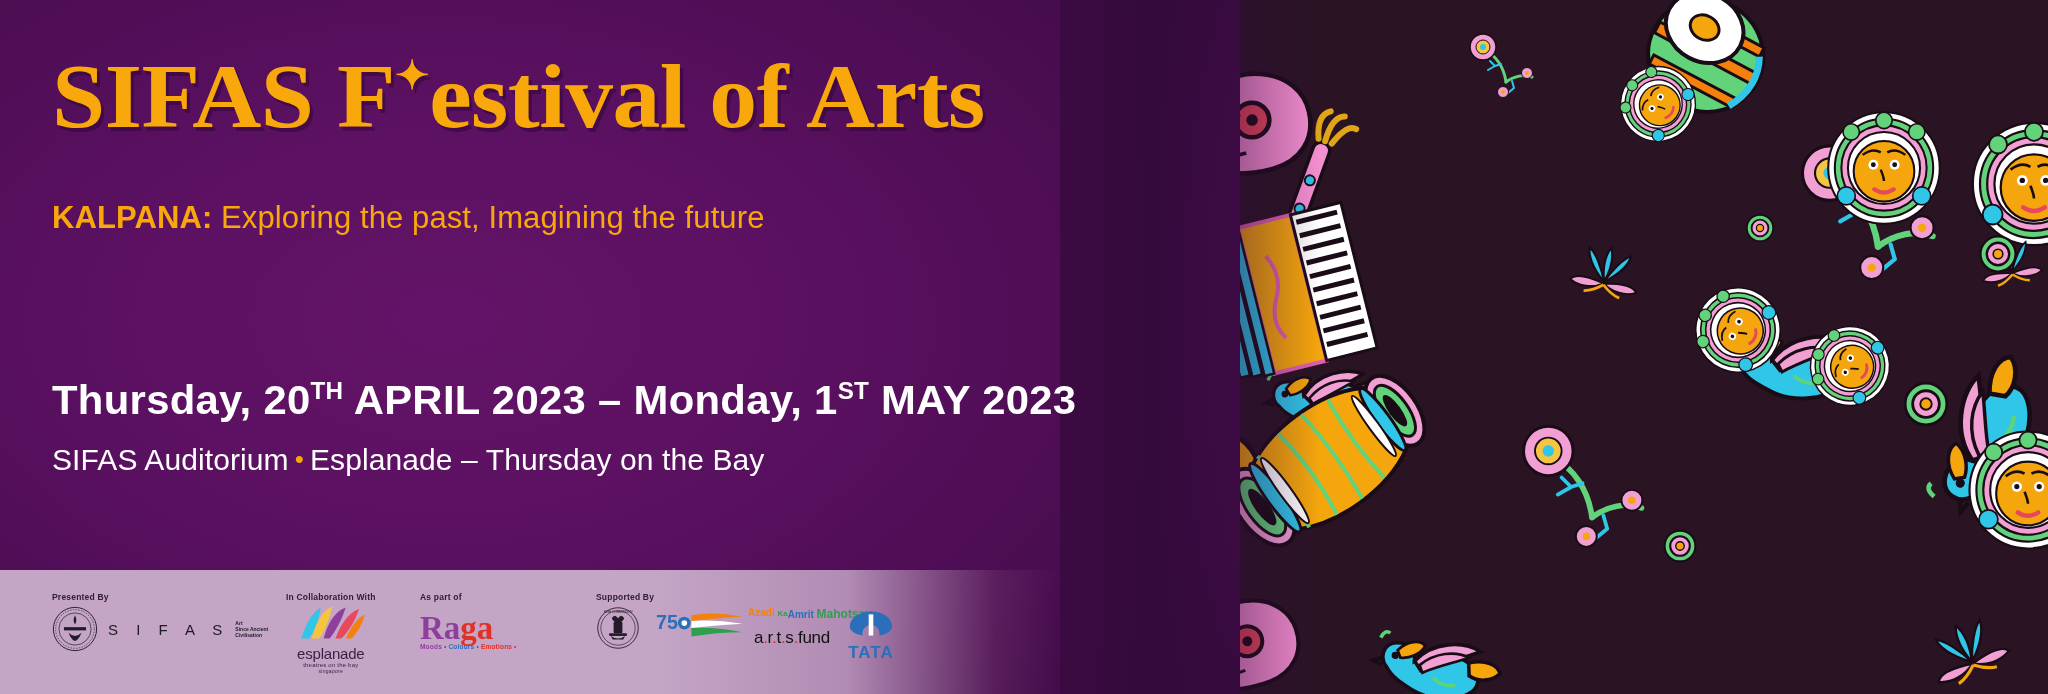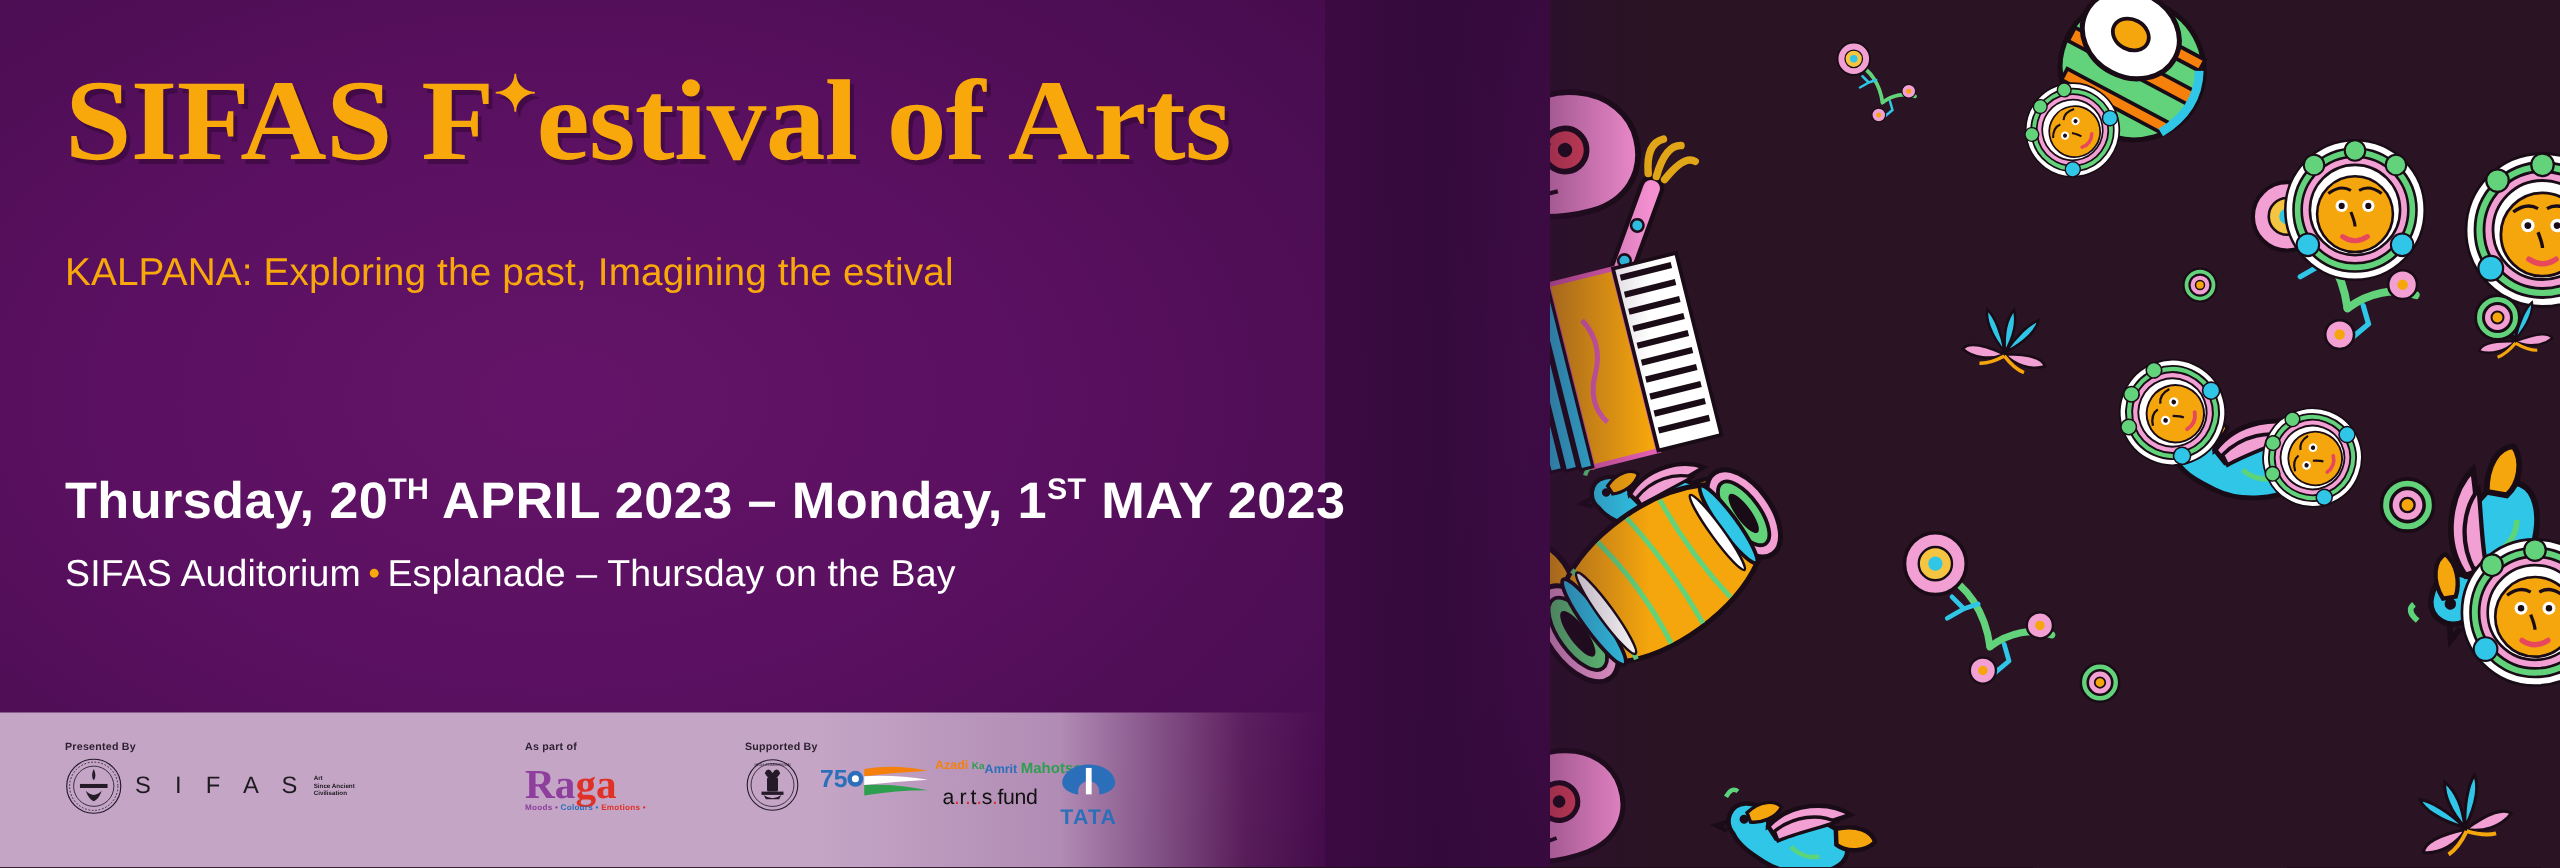--- a/index.html
+++ b/index.html
@@ -53,21 +53,21 @@
   }
   .title .star { font-size:40px; vertical-align:super; position:relative; top:-6px; }
 
   .subtitle {
     position:absolute; left:52px; top:200px;
     font-size:31px;
     color:#F9A80B;
     white-space:nowrap;
     letter-spacing:.1px;
   }
-  .subtitle .kalpana { font-weight:400;text-align:right; }
+  .subtitle .kalpana { font-weight:700;text-align:right; }
 
   .dateline {
     position:absolute; left:52px; top:377px;
     font-size:41px;
     font-weight:700;
     color:#FFFFFF;
     white-space:nowrap;
     letter-spacing:.3px;
     transform:scaleX(1.02);
     transform-origin:left center;
@@ -93,21 +93,21 @@
   .sp-group { position:absolute; top:22px; }
   .sp-label {
     font-size:8.5px; font-weight:700; color:#2d2130;
     letter-spacing:.2px; margin-bottom:4px; white-space:nowrap;
   }
   .sp-logos { display:flex; align-items:center; gap:10px; }
 
   
   .seal { width:46px; height:46px; }
   .sifas-word {
-    font-size:19px; letter-spacing:7px; color:#1e1a20; font-weight:400;
+    font-size:15px; letter-spacing:7px; color:#1e1a20; font-weight:400;
     font-family:"Liberation Sans", sans-serif;
   }
   .sifas-tag { font-size:5px; line-height:1.25; color:#1e1a20; font-weight:700; margin-left:-4px; }
 
   
   .esp { text-align:center; }
   .esp-word { font-size:15px; color:#3a1e45; font-weight:400; letter-spacing:-.2px; margin-top:1px; }
   .esp-sub { font-size:6px; color:#3a1e45; letter-spacing:.2px; }
   .esp-sub2 { font-size:5px; color:#3a1e45; letter-spacing:.3px; }
 
@@ -388,21 +388,21 @@
     </svg>
   </div>
 
   <div class="purple-field"></div>
   <div class="purple-fade"></div>
 
   <div class="content">
 
     <h1 class="title"><span>SIFAS F</span><span class="star">✦</span><span>estival of Arts</span></h1>
 
-    <div class="subtitle"><span class="kalpana">KALPANA:</span><span> Exploring the past, Imagining the estival</span></div>
+    <div class="subtitle"><span class="kalpana">KALPANA:</span><span> Exploring the past, Imagining the future</span></div>
 
     <div class="dateline"><span>Thursday, 20</span><sup>TH</sup><span> APRIL 2023 – Monday, 1</span><sup>ST</sup><span> MAY 2023</span></div>
 
     <div class="venue"><span>SIFAS Auditorium</span><span class="dot">•</span><span>Esplanade – Thursday on the Bay</span></div>
   </div>
 
   <div class="sponsor-bar">
 
     <div class="sp-group" style="left:52px;">
       <div class="sp-label">Presented By</div>
@@ -418,20 +418,35 @@
         </svg>
         <div class="sifas-word">S I F A S</div>
         <div class="sifas-tag">
           <div>Art</div>
           <div>Since Ancient</div>
           <div>Civilisation</div>
         </div>
       </div>
     </div>
 
+    <div class="sp-group" style="left:286px;">
+      <div class="sp-label">In Collaboration With</div>
+      <div class="esp">
+        <svg width="74" height="34" viewBox="0 0 100 46">
+          <path d="M10,44 C16,22 26,8 36,2 C34,18 28,34 20,44 Z" fill="#2FC6E8"></path>
+          <path d="M24,44 C30,20 40,6 52,0 C48,18 42,34 34,44 Z" fill="#F5C542"></path>
+          <path d="M40,44 C46,20 58,6 70,2 C64,20 56,34 48,44 Z" fill="#8E3F9E"></path>
+          <path d="M56,44 C64,22 76,8 88,4 C82,22 72,36 64,44 Z" fill="#E8485C"></path>
+          <path d="M70,44 C78,26 88,14 96,12 C92,26 84,38 78,44 Z" fill="#F5810C"></path>
+        </svg>
+        <div class="esp-word">esplanade</div>
+        <div class="esp-sub">theatres on the bay</div>
+        <div class="esp-sub2">singapore</div>
+      </div>
+    </div>
 
     <div class="sp-group" style="left:420px;">
       <div class="sp-label">As part of</div>
       <div style="margin-top:10px;">
         <div class="raga-word">
           <span style="color:#8E3F9E;">R</span><span style="color:#8E3F9E;">a</span><span style="color:#E03127;">g</span><span style="color:#E03127;">a</span>
         </div>
         <div class="raga-tag">
           <span style="color:#8E3F9E;">Moods •</span> <span style="color:#2B6FBB;">Colours •</span> <span style="color:#E03127;">Emotions •</span>
         </div>

